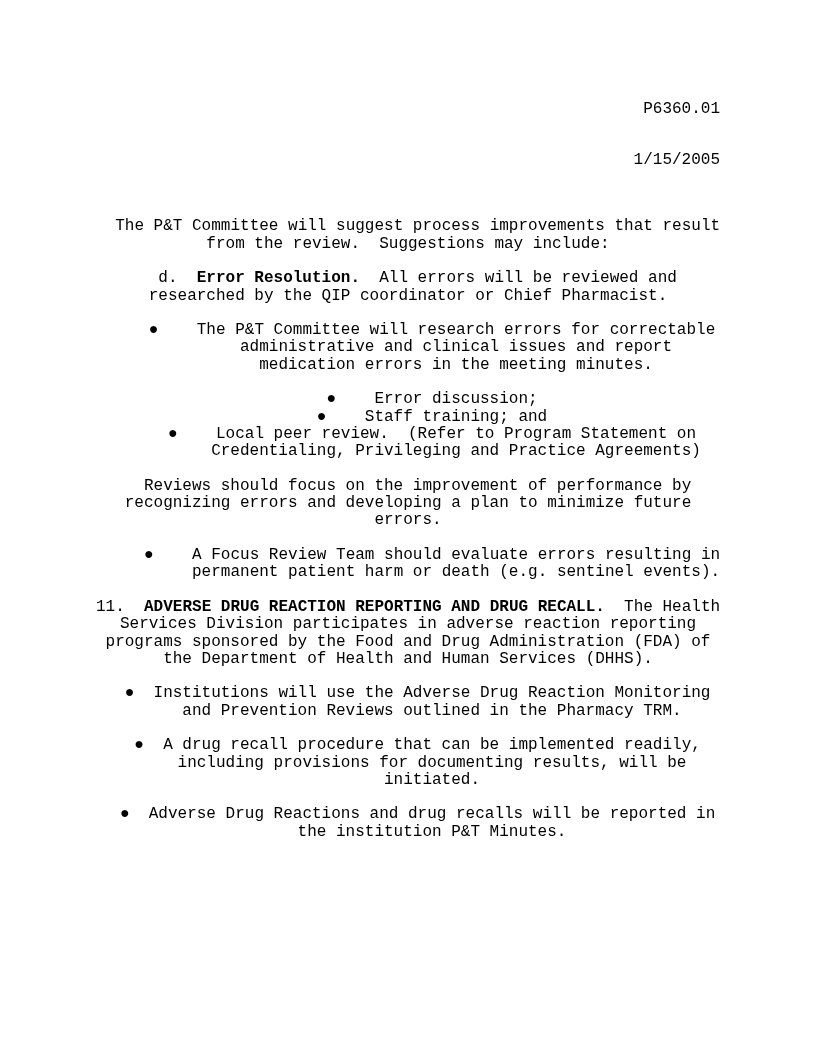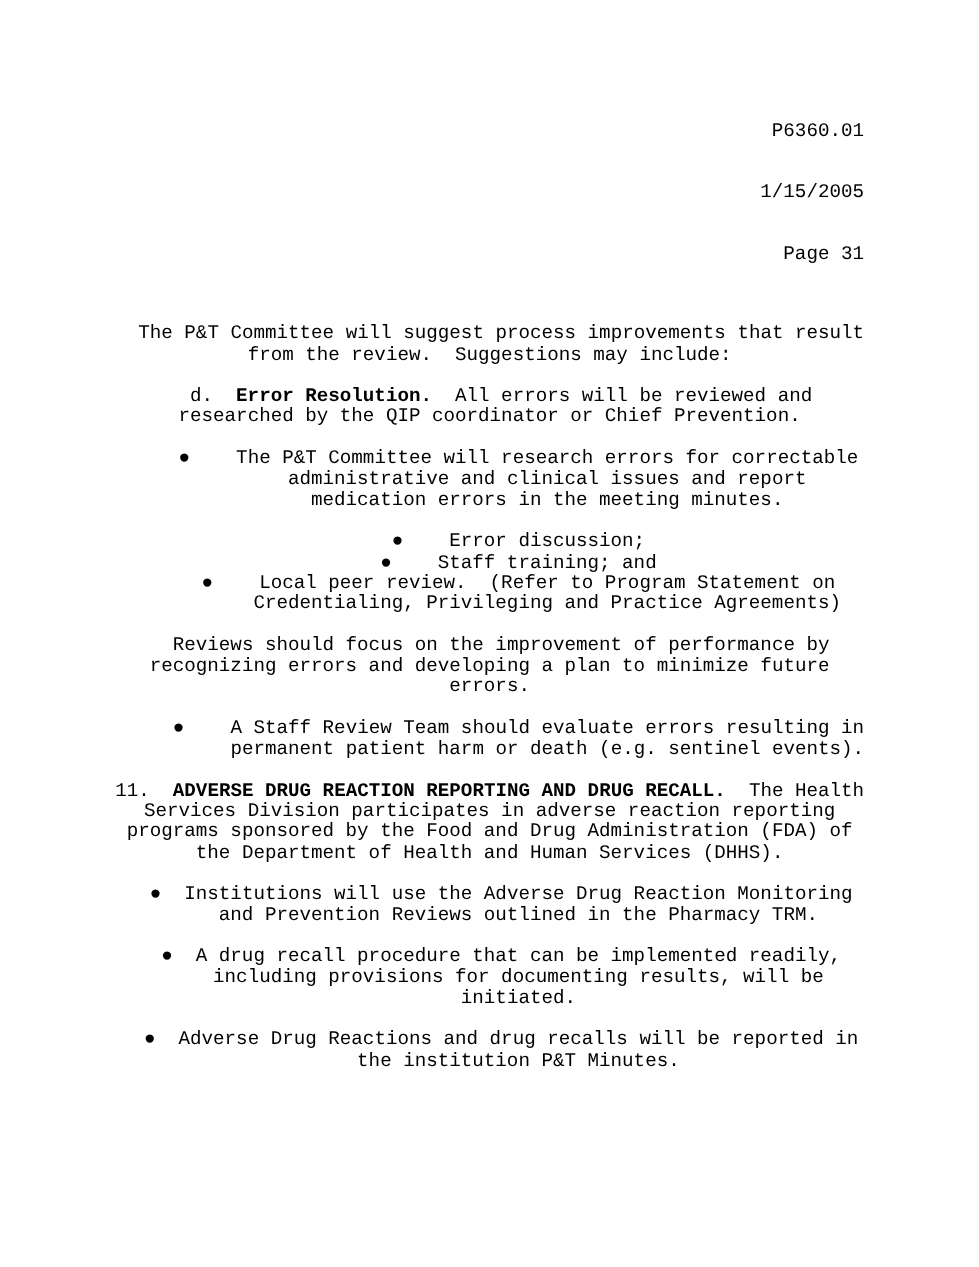--- a/index.html
+++ b/index.html
@@ -38,45 +38,44 @@
   .b { font-weight: bold; }
 </style>
 </head>
 <body>
 
 <div class="page">
 
   <div class="header">
     <div>P6360.01</div>
     <div>1/15/2005</div>
-    <div>Page 31</div>
   </div>
 
   <div class="block">  The P&amp;T Committee will suggest process improvements that result
 from the review.  Suggestions may include:</div>
 
 
   <div class="block"><span>  d.  </span><span class="b">Error Resolution.</span><span>  All errors will be reviewed and
-researched by the QIP coordinator or Chief Prevention.</span></div>
+researched by the QIP coordinator or Chief Pharmacist.</span></div>
 
   <div class="block">     ●    The P&amp;T Committee will research errors for correctable
           administrative and clinical issues and report
           medication errors in the meeting minutes.</div>
 
 
   <div class="block">     ●    Error discussion;
      ●    Staff training; and
      ●    Local peer review.  (Refer to Program Statement on
           Credentialing, Privileging and Practice Agreements)</div>
 
   <div class="block">  Reviews should focus on the improvement of performance by
 recognizing errors and developing a plan to minimize future
 errors.</div>
 
-  <div class="block">     ●    A Staff Review Team should evaluate errors resulting in
+  <div class="block">     ●    A Focus Review Team should evaluate errors resulting in
           permanent patient harm or death (e.g. sentinel events).</div>
 
   <div class="block"><span>11.  </span><span class="b">ADVERSE DRUG REACTION REPORTING AND DRUG RECALL.</span><span>  The Health
 Services Division participates in adverse reaction reporting
 programs sponsored by the Food and Drug Administration (FDA) of
 the Department of Health and Human Services (DHHS).</span></div>
 
   <div class="block">  ●  Institutions will use the Adverse Drug Reaction Monitoring
      and Prevention Reviews outlined in the Pharmacy TRM.</div>
 

